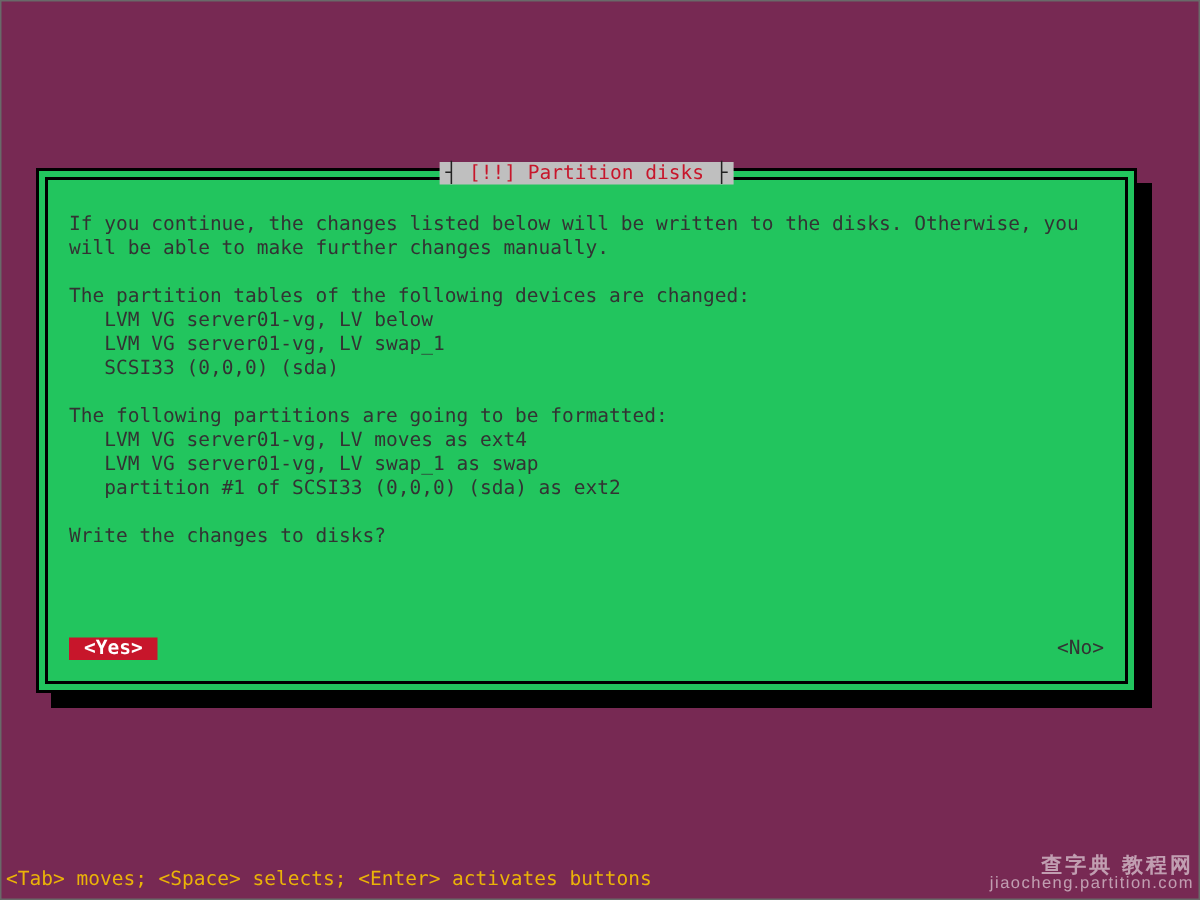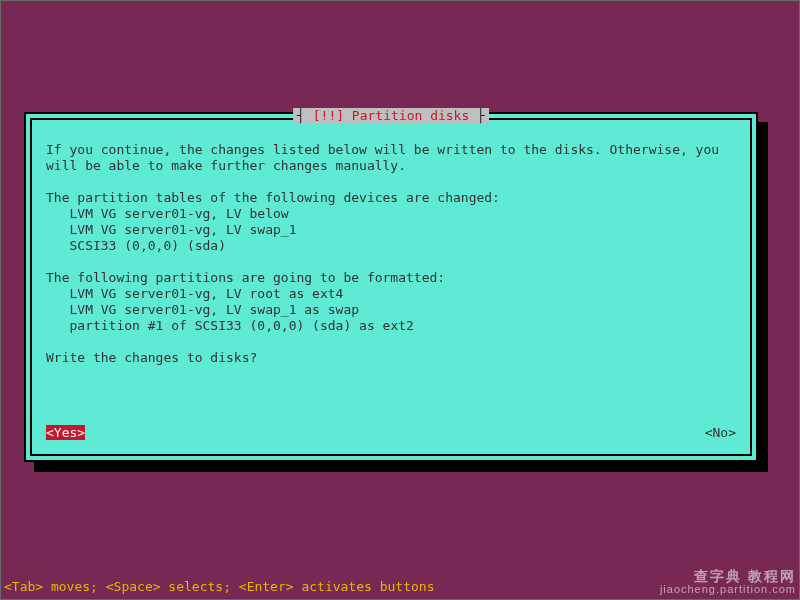--- a/index.html
+++ b/index.html
@@ -25,21 +25,21 @@
     width: 734px;
     height: 350px;
     background: #000;
   }
   .dialog {
     position: absolute;
     left: 24px;
     top: 112px;
     width: 734px;
     height: 350px;
-    background: #5eead4;
+    background: #22c55e;
     border: 2px solid #000;
     padding: 4px;
   }
   .dialog-inner {
     width: 100%;
     height: 100%;
     border: 2px solid #000;
     position: relative;
   }
   .title-box {
@@ -64,21 +64,22 @@
     bottom: 14px;
     left: 14px;
     right: 14px;
     display: flex;
     justify-content: space-between;
   }
   .btn { font-family: inherit; }
   .btn-yes {
     background: #c7162b;
     color: #fff;
-    padding: 0 0;
+    padding: 0 10px;
+    font-weight: bold;
   }
   .btn-no {
     color: #333;
     margin-left: 32px;
   }
   .help-bar {
     position: absolute;
     left: 4px;
     bottom: 6px;
     color: #eab308;
@@ -110,21 +111,21 @@
     </div>
 
     <div class="content"><span>If you continue, the changes listed below will be written to the disks. Otherwise, you will be able to make further changes manually.</span>
 
 <span>The partition tables of the following devices are changed:</span>
    <span>LVM VG server01-vg, LV below</span>
    <span>LVM VG server01-vg, LV swap_1</span>
    <span>SCSI33 (0,0,0) (sda)</span>
 
 <span>The following partitions are going to be formatted:</span>
-   <span>LVM VG server01-vg, LV root as ext4</span>
+   <span>LVM VG server01-vg, LV moves as ext4</span>
    <span>LVM VG server01-vg, LV swap_1 as swap</span>
    <span>partition #1 of SCSI33 (0,0,0) (sda) as ext2</span>
 
 <span>Write the changes to disks?</span></div>
 
     <div class="buttons">
       <span class="btn btn-yes">&lt;Yes&gt;</span>
       <span class="btn btn-no">&lt;No&gt;</span>
     </div>
   </div>

